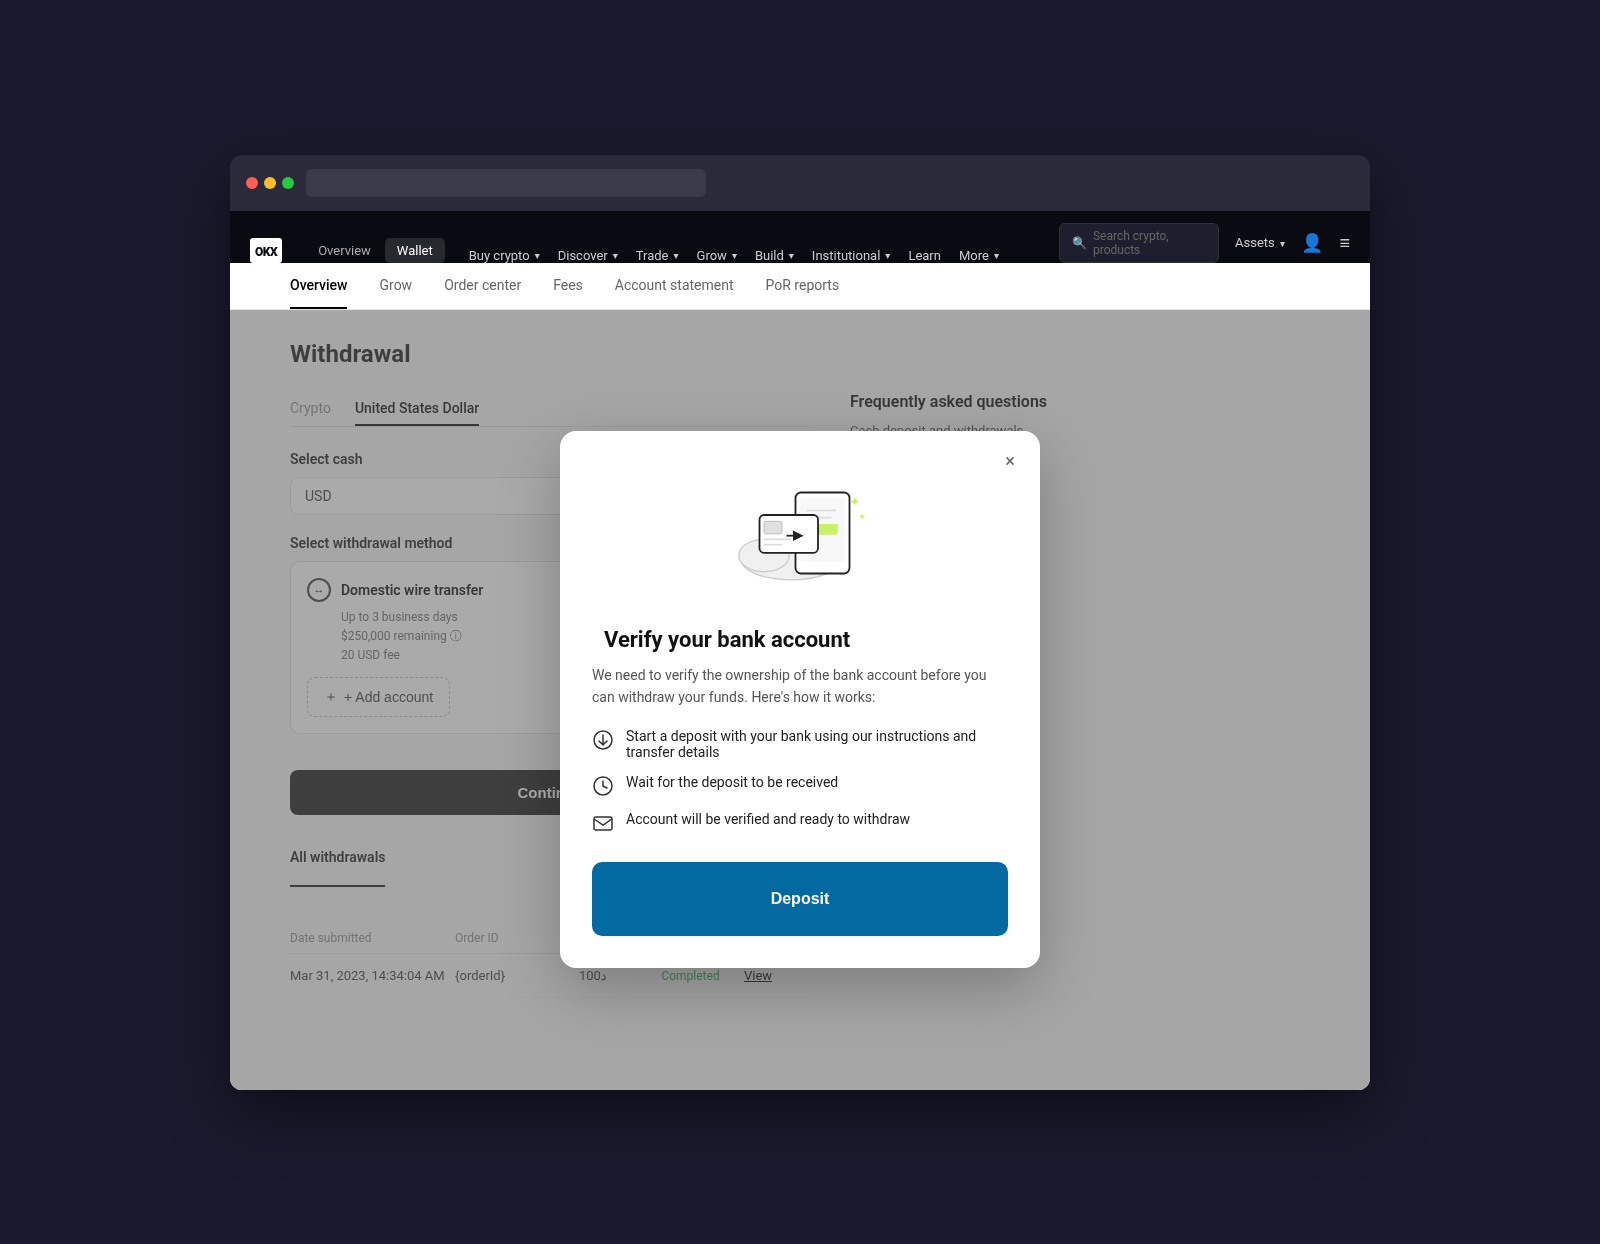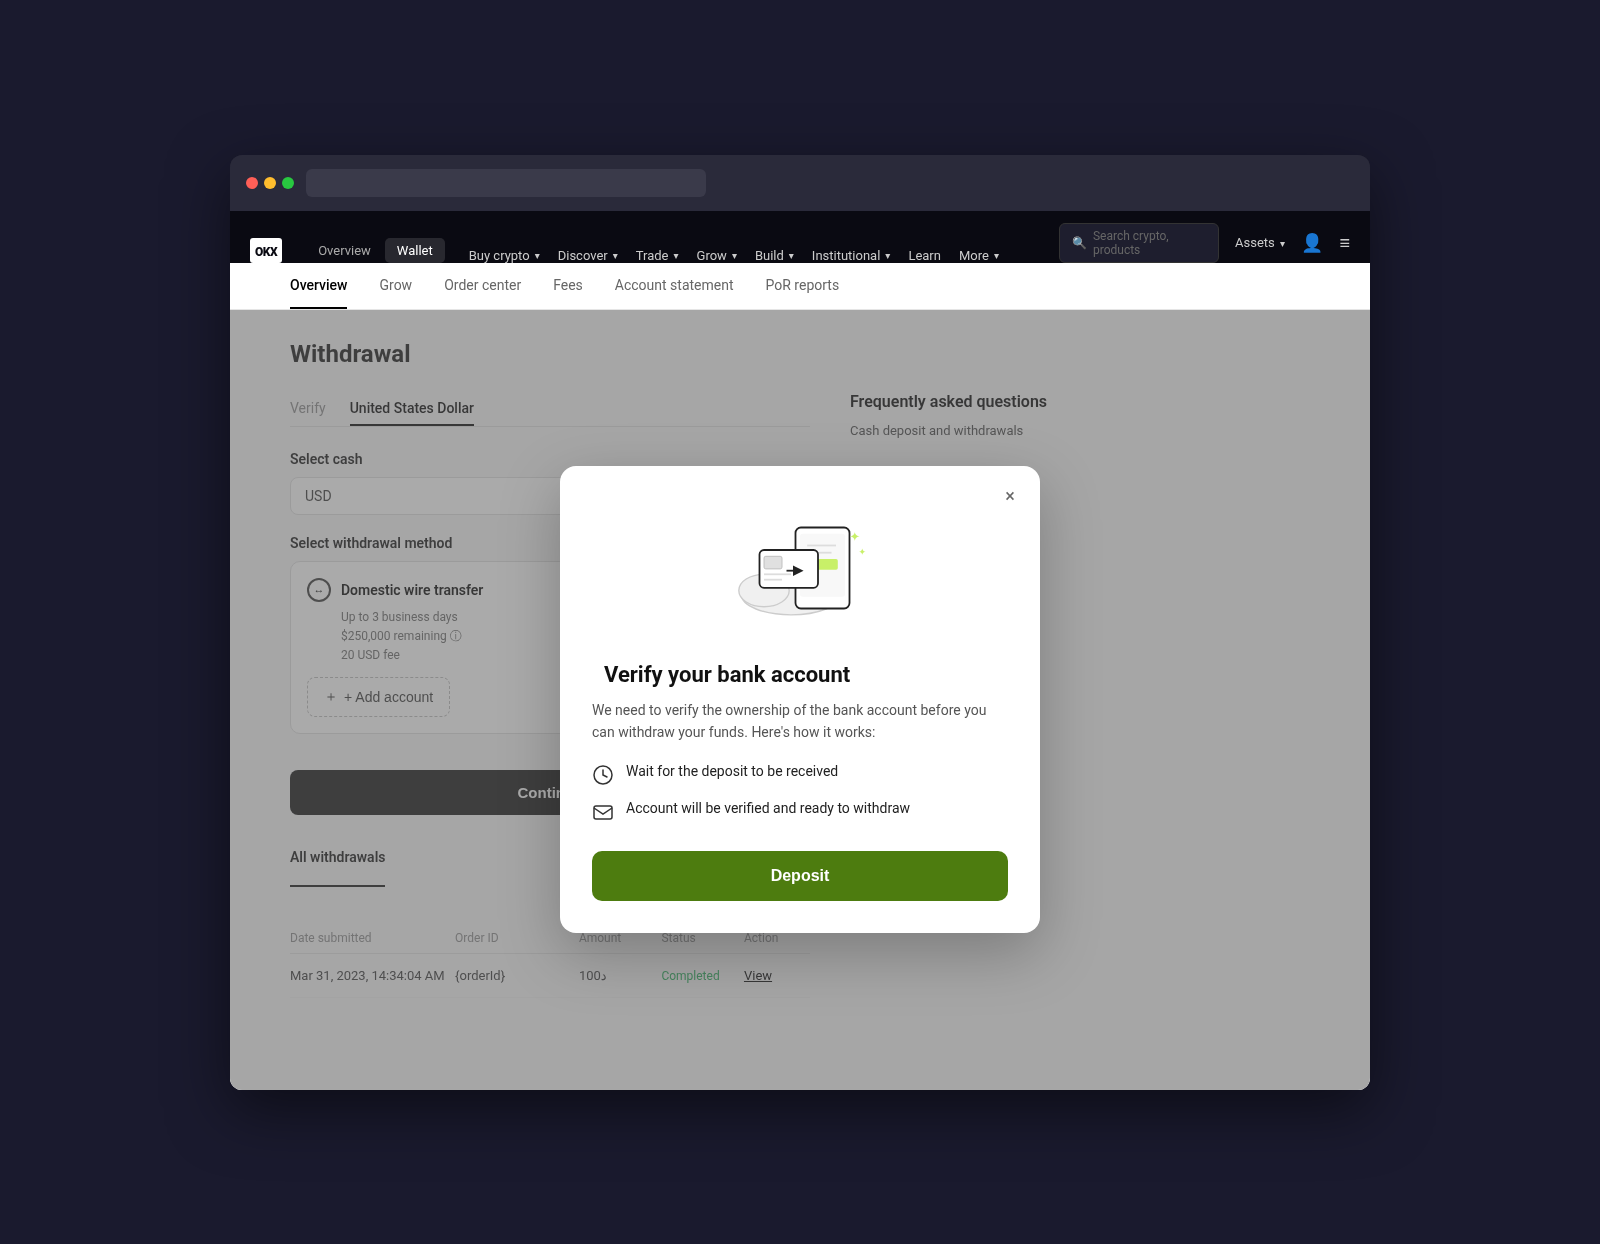--- a/index.html
+++ b/index.html
@@ -443,25 +443,25 @@
     }
 
     .step-icon {
       width: 22px;
       height: 22px;
       flex-shrink: 0;
       margin-top: 1px;
     }
 
     .deposit-btn {
-      background: #4d7c0f;
+      background: #0369a1;
       color: white;
       border: none;
       border-radius: 10px;
-      padding: 16px;
+      padding: 28px;
       font-size: 16px;
       font-weight: 600;
       width: 100%;
       cursor: pointer;
     }
 
     .chevron {
       font-size: 10px;
       margin-left: 2px;
     }
@@ -553,21 +553,21 @@
 
     <div class="content">
 
       <div class="page-title">Withdrawal</div>
 
       <div class="withdrawal-container">
         <div class="withdrawal-left">
 
           
           <div class="currency-tabs">
-            <div class="currency-tab">Verify</div>
+            <div class="currency-tab">Crypto</div>
             <div class="currency-tab active">United States Dollar</div>
           </div>
 
           
           <div class="section-label">Select cash</div>
           <div class="select-input">USD</div>
 
           
           <div class="section-label">Select withdrawal method</div>
 
@@ -654,20 +654,27 @@
               <text x="155" y="45" font-size="14" fill="#c8f068">✦</text>
               <text x="165" y="60" font-size="10" fill="#c8f068">✦</text>
             </svg>
           </div>
 
           <div class="modal-title">Verify your bank account</div>
           <div class="modal-description">We need to verify the ownership of the bank account before you can withdraw your funds. Here's how it works:</div>
 
           <div class="modal-steps">
 
+            <div class="modal-step">
+              <svg class="step-icon" viewBox="0 0 22 22">
+                <circle cx="11" cy="11" r="9" fill="none" stroke="#333" stroke-width="1.5"></circle>
+                <path d="M11 6 L11 16 M7 12 L11 16 L15 12" fill="none" stroke="#333" stroke-width="1.5" stroke-linecap="round"></path>
+              </svg>
+              <span>Start a deposit with your bank using our instructions and transfer details</span>
+            </div>
 
             <div class="modal-step">
               <svg class="step-icon" viewBox="0 0 22 22">
                 <circle cx="11" cy="11" r="9" fill="none" stroke="#333" stroke-width="1.5"></circle>
                 <path d="M11 6 L11 11 L15 13" fill="none" stroke="#333" stroke-width="1.5" stroke-linecap="round"></path>
               </svg>
               <span>Wait for the deposit to be received</span>
             </div>
 
             <div class="modal-step">

